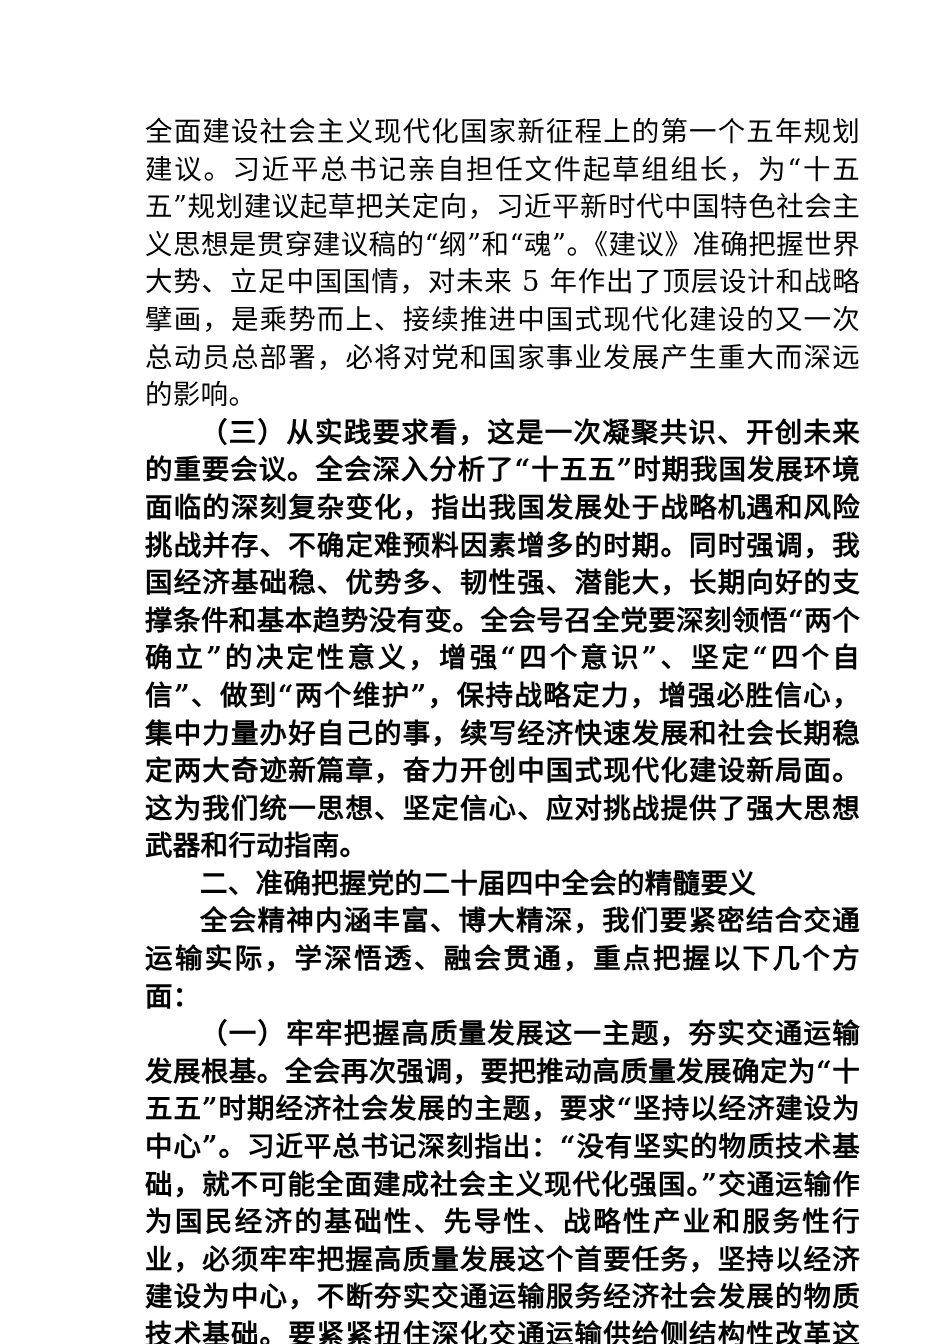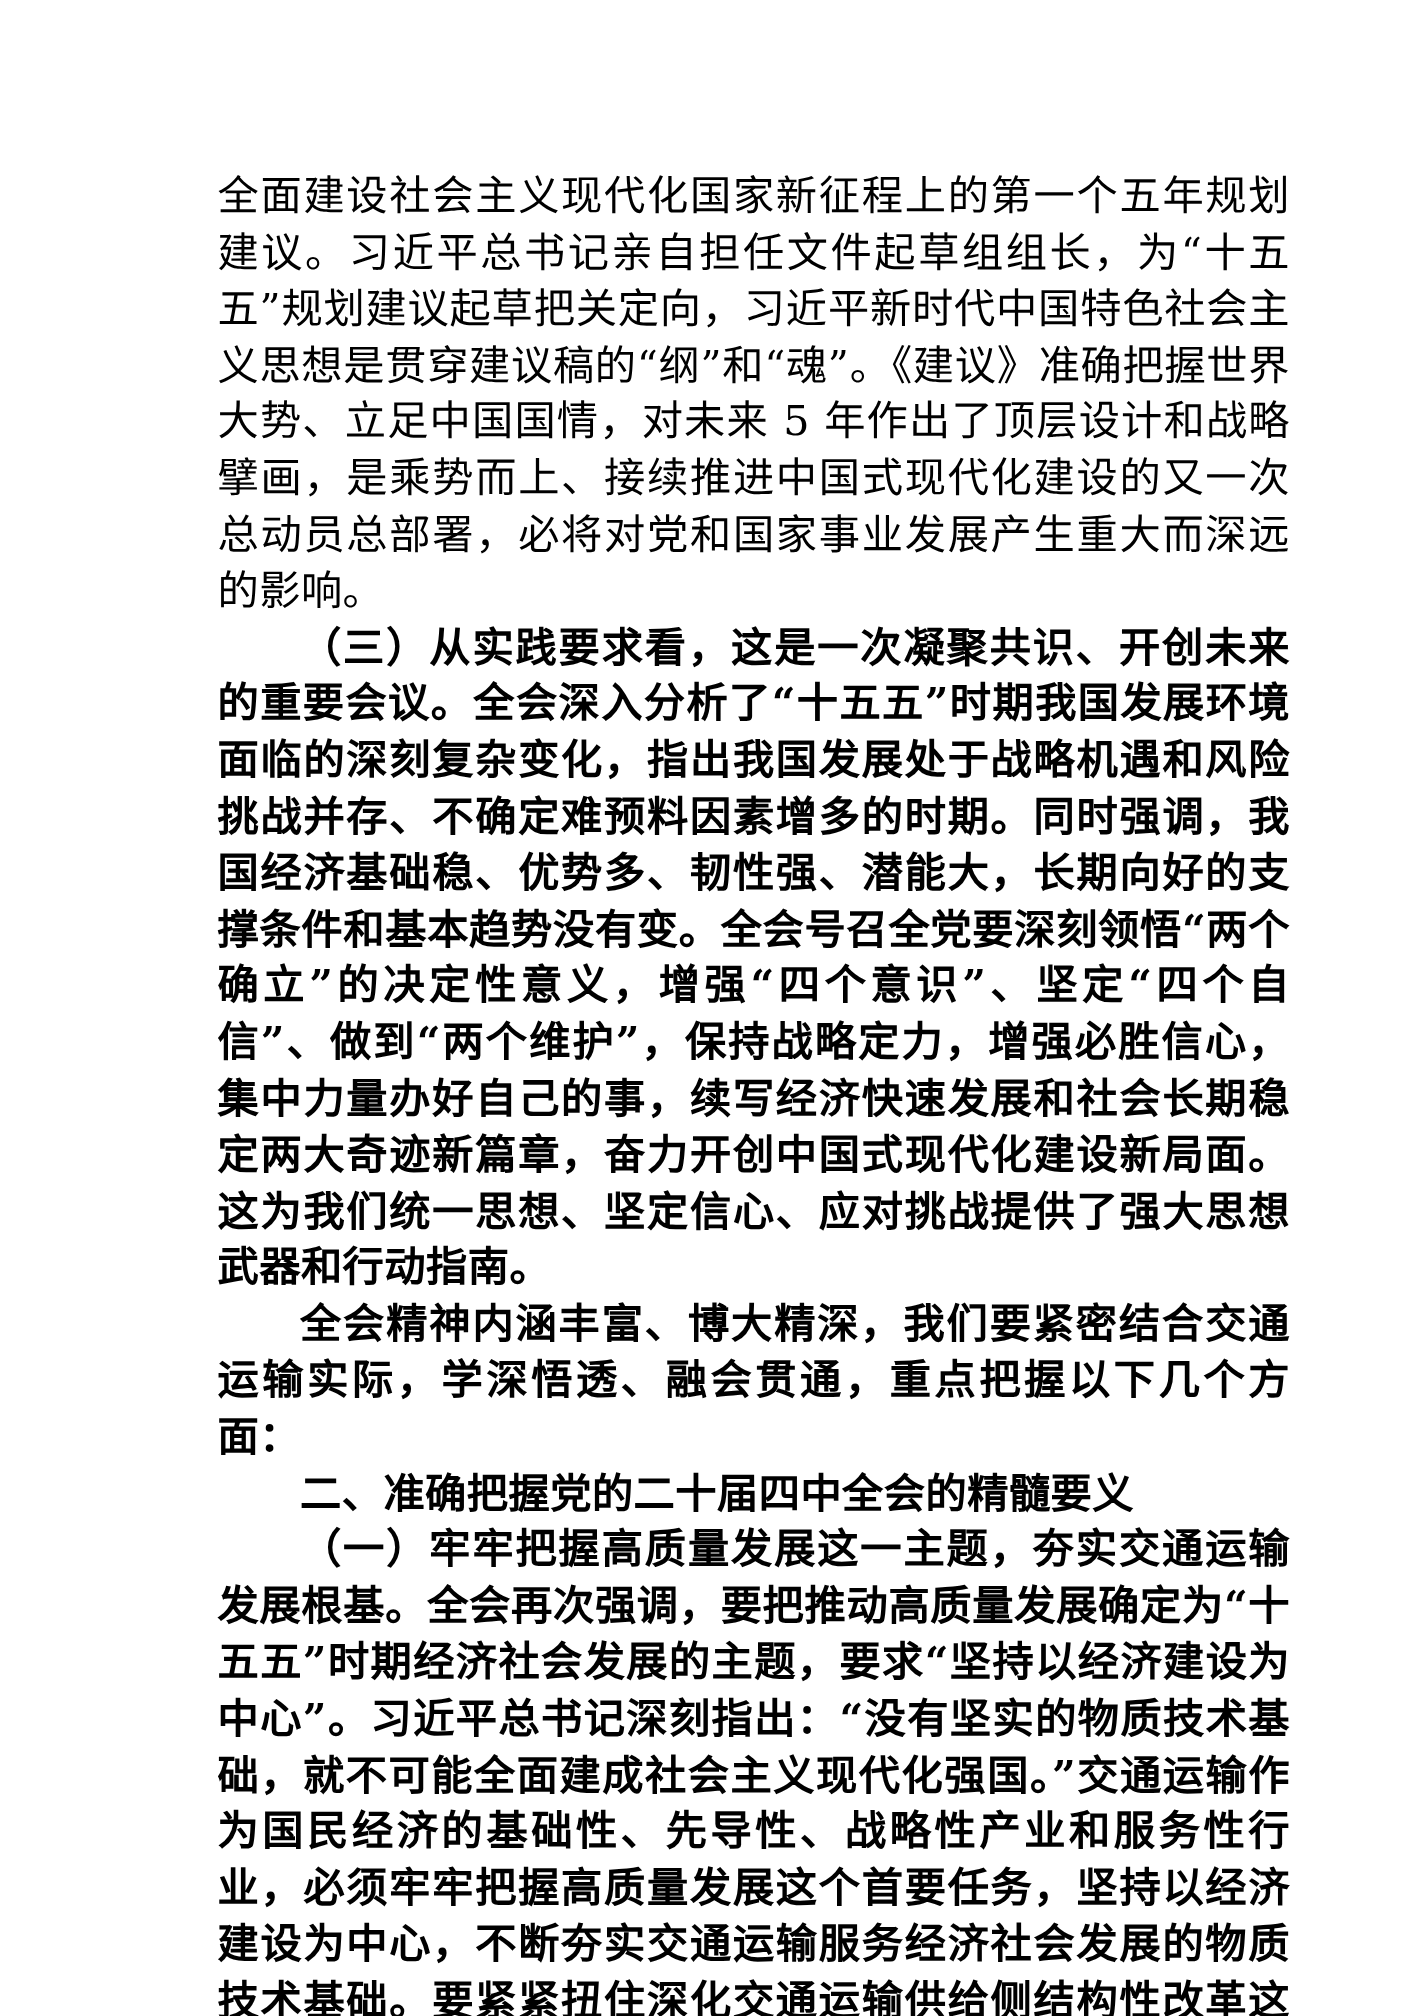--- a/index.html
+++ b/index.html
@@ -40,17 +40,17 @@
     font-weight: bold;
   }
 </style>
 </head>
 <body>
 
 <div class="doc-page">
   <div class="doc-body">
       <p class="para">全面建设社会主义现代化国家新征程上的第一个五年规划建议。习近平总书记亲自担任文件起草组组长，为“十五五”规划建议起草把关定向，习近平新时代中国特色社会主义思想是贯穿建议稿的“纲”和“魂”。《建议》准确把握世界大势、立足中国国情，对未来 5 年作出了顶层设计和战略擘画，是乘势而上、接续推进中国式现代化建设的又一次总动员总部署，必将对党和国家事业发展产生重大而深远的影响。</p>
       <p class="para indent">（三）从实践要求看，这是一次凝聚共识、开创未来的重要会议。全会深入分析了“十五五”时期我国发展环境面临的深刻复杂变化，指出我国发展处于战略机遇和风险挑战并存、不确定难预料因素增多的时期。同时强调，我国经济基础稳、优势多、韧性强、潜能大，长期向好的支撑条件和基本趋势没有变。全会号召全党要深刻领悟“两个确立”的决定性意义，增强“四个意识”、坚定“四个自信”、做到“两个维护”，保持战略定力，增强必胜信心，集中力量办好自己的事，续写经济快速发展和社会长期稳定两大奇迹新篇章，奋力开创中国式现代化建设新局面。这为我们统一思想、坚定信心、应对挑战提供了强大思想武器和行动指南。</p>
+      <p class="para heading indent">二、准确把握党的二十届四中全会的精髓要义</p>
       <p class="para indent">全会精神内涵丰富、博大精深，我们要紧密结合交通运输实际，学深悟透、融会贯通，重点把握以下几个方面：</p>
-      <p class="para heading indent">二、准确把握党的二十届四中全会的精髓要义</p>
       <p class="para indent">（一）牢牢把握高质量发展这一主题，夯实交通运输发展根基。全会再次强调，要把推动高质量发展确定为“十五五”时期经济社会发展的主题，要求“坚持以经济建设为中心”。习近平总书记深刻指出：“没有坚实的物质技术基础，就不可能全面建成社会主义现代化强国。”交通运输作为国民经济的基础性、先导性、战略性产业和服务性行业，必须牢牢把握高质量发展这个首要任务，坚持以经济建设为中心，不断夯实交通运输服务经济社会发展的物质技术基础。要紧紧扭住深化交通运输供给侧结构性改革这条主线在服务构建新发展格局，推动行业发展从“有没有”转向“好</p>
     </div>
 </div>
 
 </body></html>

